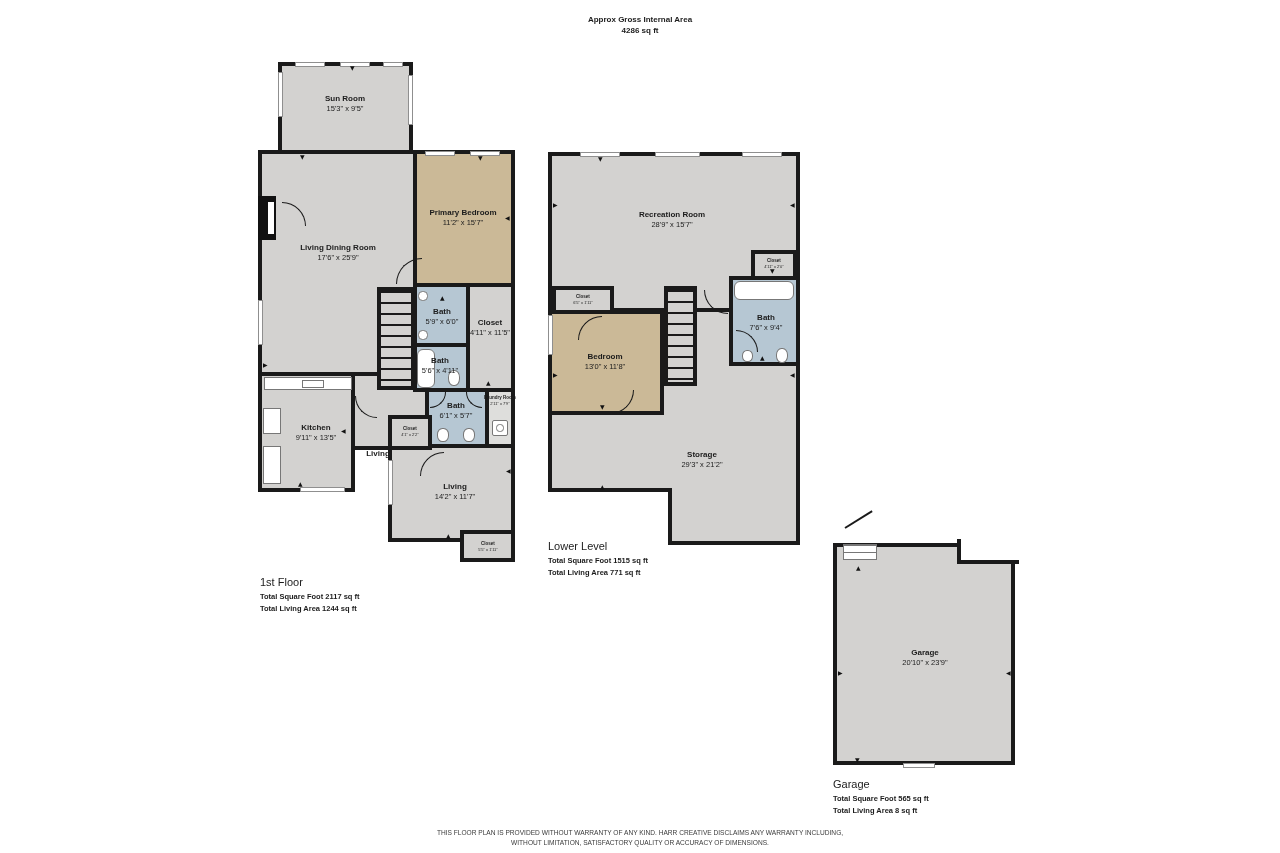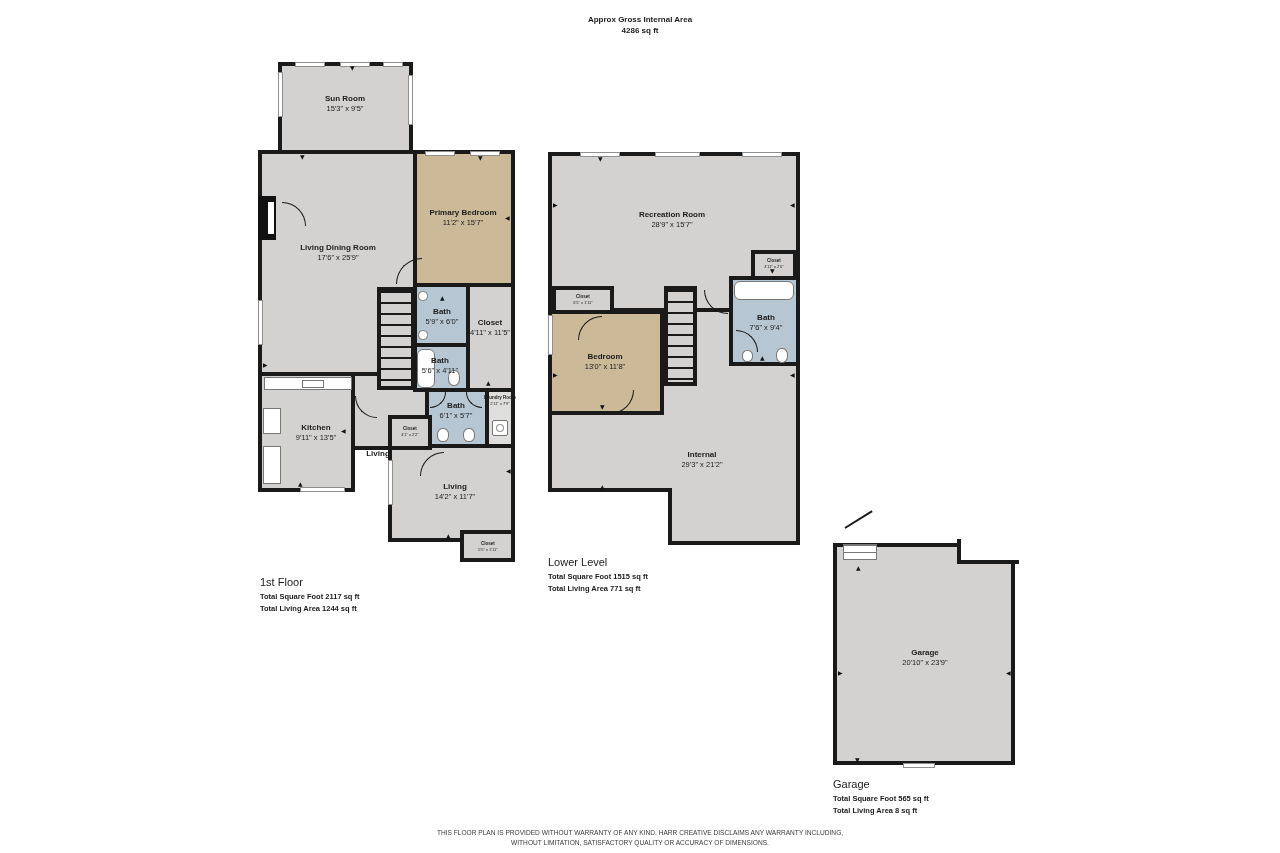--- a/index.html
+++ b/index.html
@@ -218,25 +218,25 @@
   </div>
   <div class="lbl" style="left:605px;top:362px;">
     <span>Bedroom</span>
     <span class="dims">13'0" x 11'8"</span>
   </div>
   <div class="lbl" style="left:766px;top:323px;">
     <span>Bath</span>
     <span class="dims">7'6" x 9'4"</span>
   </div>
   <div class="lbl" style="left:702px;top:460px;">
-    <span>Internal</span>
+    <span>Storage</span>
     <span class="dims">29'3" x 21'2"</span>
   </div>
 
-  <div class="footer" style="left:548px;top:556px;">
+  <div class="footer" style="left:548px;top:540px;">
     <div class="ftitle">Lower Level</div>
     <div class="fstat">Total Square Foot 1515 sq ft</div>
     <div class="fstat">Total Living Area 771 sq ft</div>
   </div>
 
   <div class="room gray" style="left:833px;top:543px;width:182px;height:222px;"></div>
 
   <div style="position:absolute;left:957px;top:539px;width:62px;height:25px;background:#fff;border-left:4px solid #1a1a1a;border-bottom:4px solid #1a1a1a;box-sizing:border-box;z-index:2;"></div>
 
   <div class="fix" style="left:843px;top:544px;width:34px;height:16px;background-image:repeating-linear-gradient(to bottom,#777 0 1px,#fff 1px 7px);"></div>

